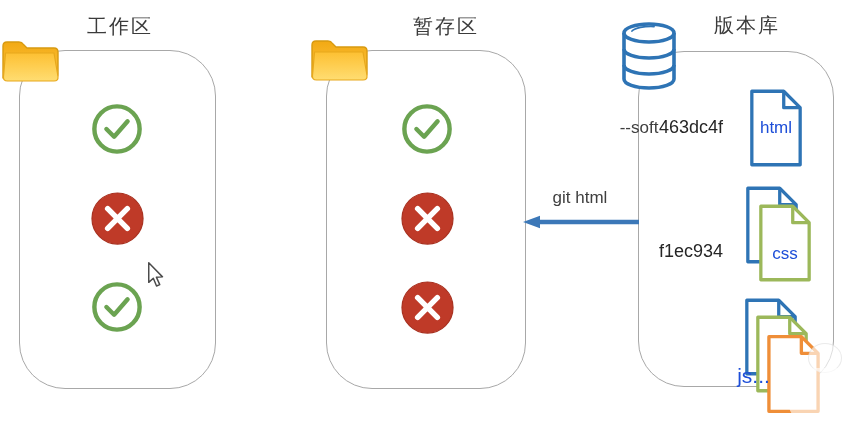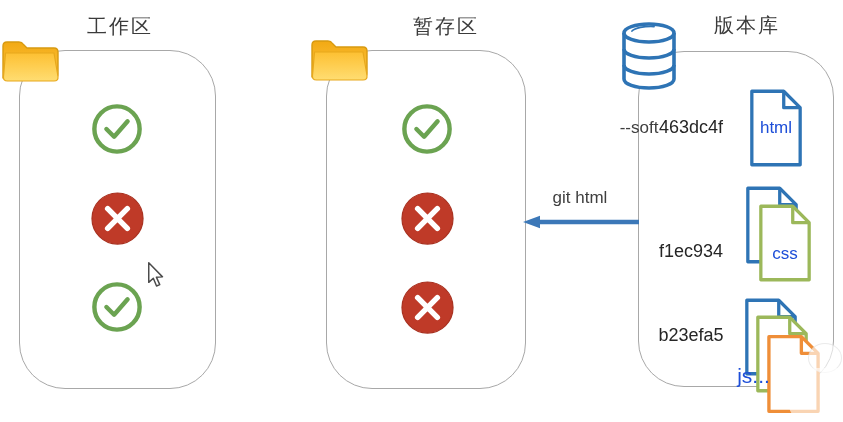--- a/index.html
+++ b/index.html
@@ -155,21 +155,20 @@
   <div class="abs mid-label" style="left:547px; top:118px; width:120px;margin-left:32px;">--soft</div>
   <div class="abs mid-label" style="left:520px; top:188px; width:120px;">git html</div>
   <div class="abs" style="left:523px; top:213px;">
     <svg width="116" height="18" viewBox="0 0 116 18">
       <path d="M0 9 L17 2.8 V6.7 H116 V11.3 H17 V15.2 Z" fill="#3c78b8"></path>
     </svg>
   </div>
 
   <div class="abs hash" style="left:641px; top:117px; width:100px;">463dc4f</div>
   <div class="abs hash" style="left:641px; top:218px; width:100px;margin-top:23px;">f1ec934</div>
-  <div class="abs hash" style="left:641px; top:325px; width:100px;">b23efa5</div>
 
   <div class="abs" style="left:747px; top:88px;">
     <svg width="58" height="80" viewBox="0 0 60 82">
       <path d="M5 3 H38 L55 20 V79 H5 Z" fill="#ffffff" stroke="#2e74b5" stroke-width="3.4" stroke-linejoin="round"></path>
       <path d="M38 3 V20 H55" fill="none" stroke="#2e74b5" stroke-width="3.4" stroke-linejoin="round"></path>
     </svg>
   </div>
   <div class="abs doc-label" style="left:747px; top:118px; width:58px;">html</div>
 
   <div class="abs" style="left:743px; top:185px;">

